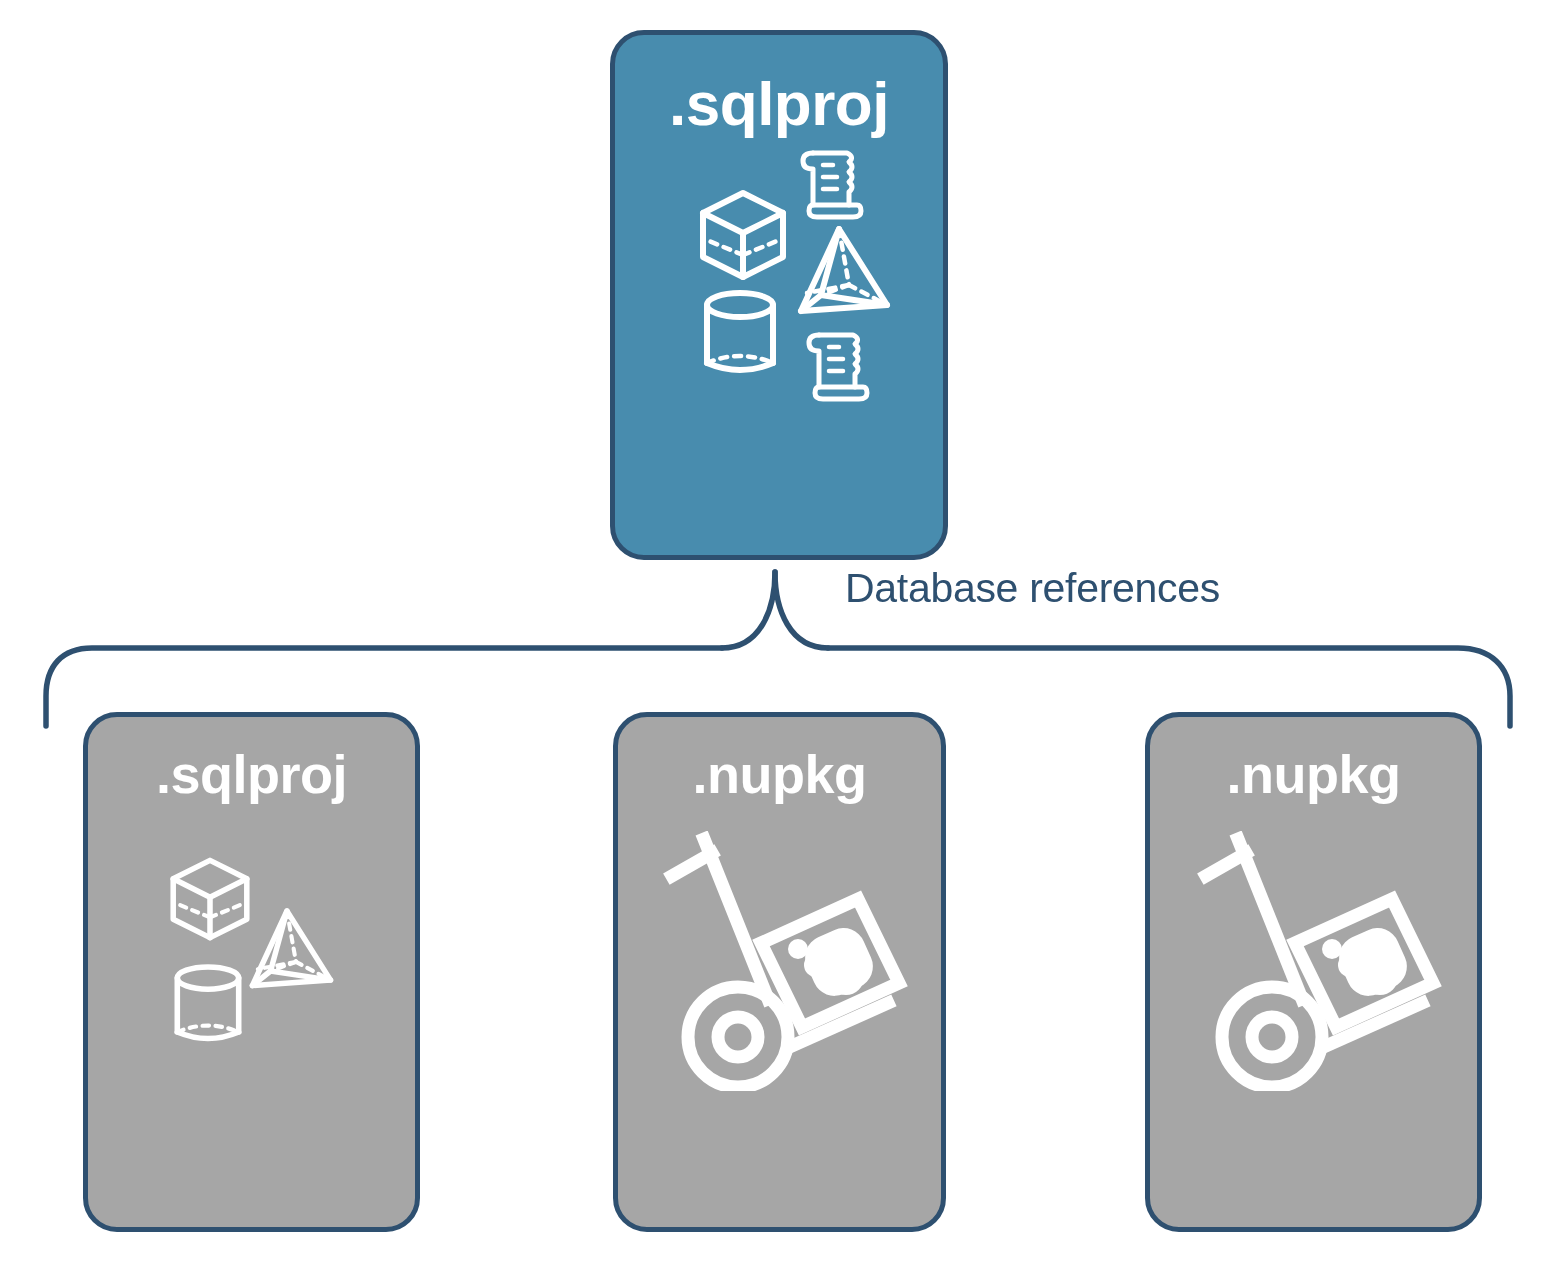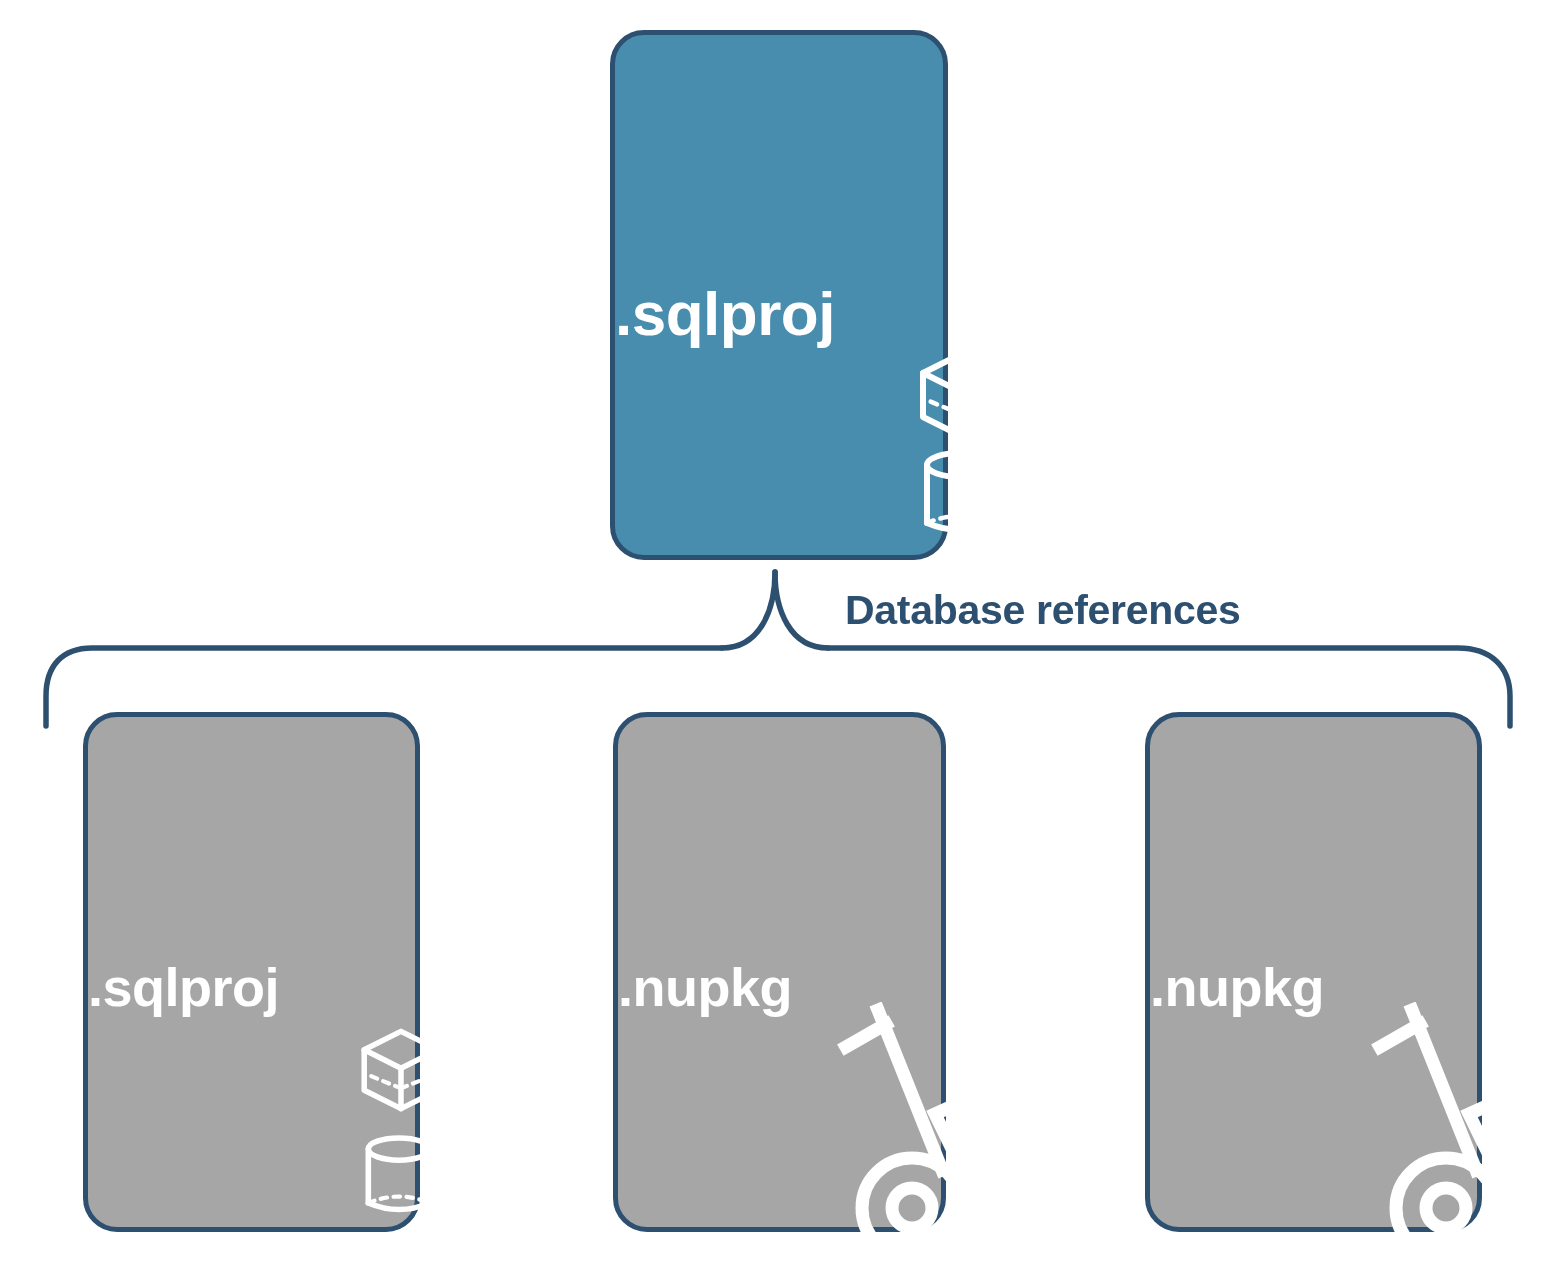--- a/index.html
+++ b/index.html
@@ -18,21 +18,21 @@
     overflow: hidden;
   }
 
   
   .card {
     position: absolute;
     box-sizing: border-box;
     border: 5px solid #2e5070;
     border-radius: 34px;
     display: flex;
-    flex-direction: row;
+    flex-direction: column;
     align-items: center;
   }
   .card.blue  { background: #488cae; }
   .card.gray  { background: #a6a6a6; }
 
   .card-title {
     color: #ffffff;
     font-weight: bold;
     letter-spacing: -0.5px;
     line-height: 1;
@@ -55,23 +55,23 @@
     top: 0;
     width: 1566px;
     height: 1274px;
     pointer-events: none;
   }
 
   
   #bracket-label {
     position: absolute;
     left: 845px;
-    top: 587px;
+    top: 565px;
     font-size: 41px;
-    font-weight: bold;
+    font-weight: normal;
     color: #2e5070;
     white-space: nowrap;
     letter-spacing: -0.3px;
     user-select: none;
   }
 </style>
 </head>
 <body>
 
 <div id="canvas">

